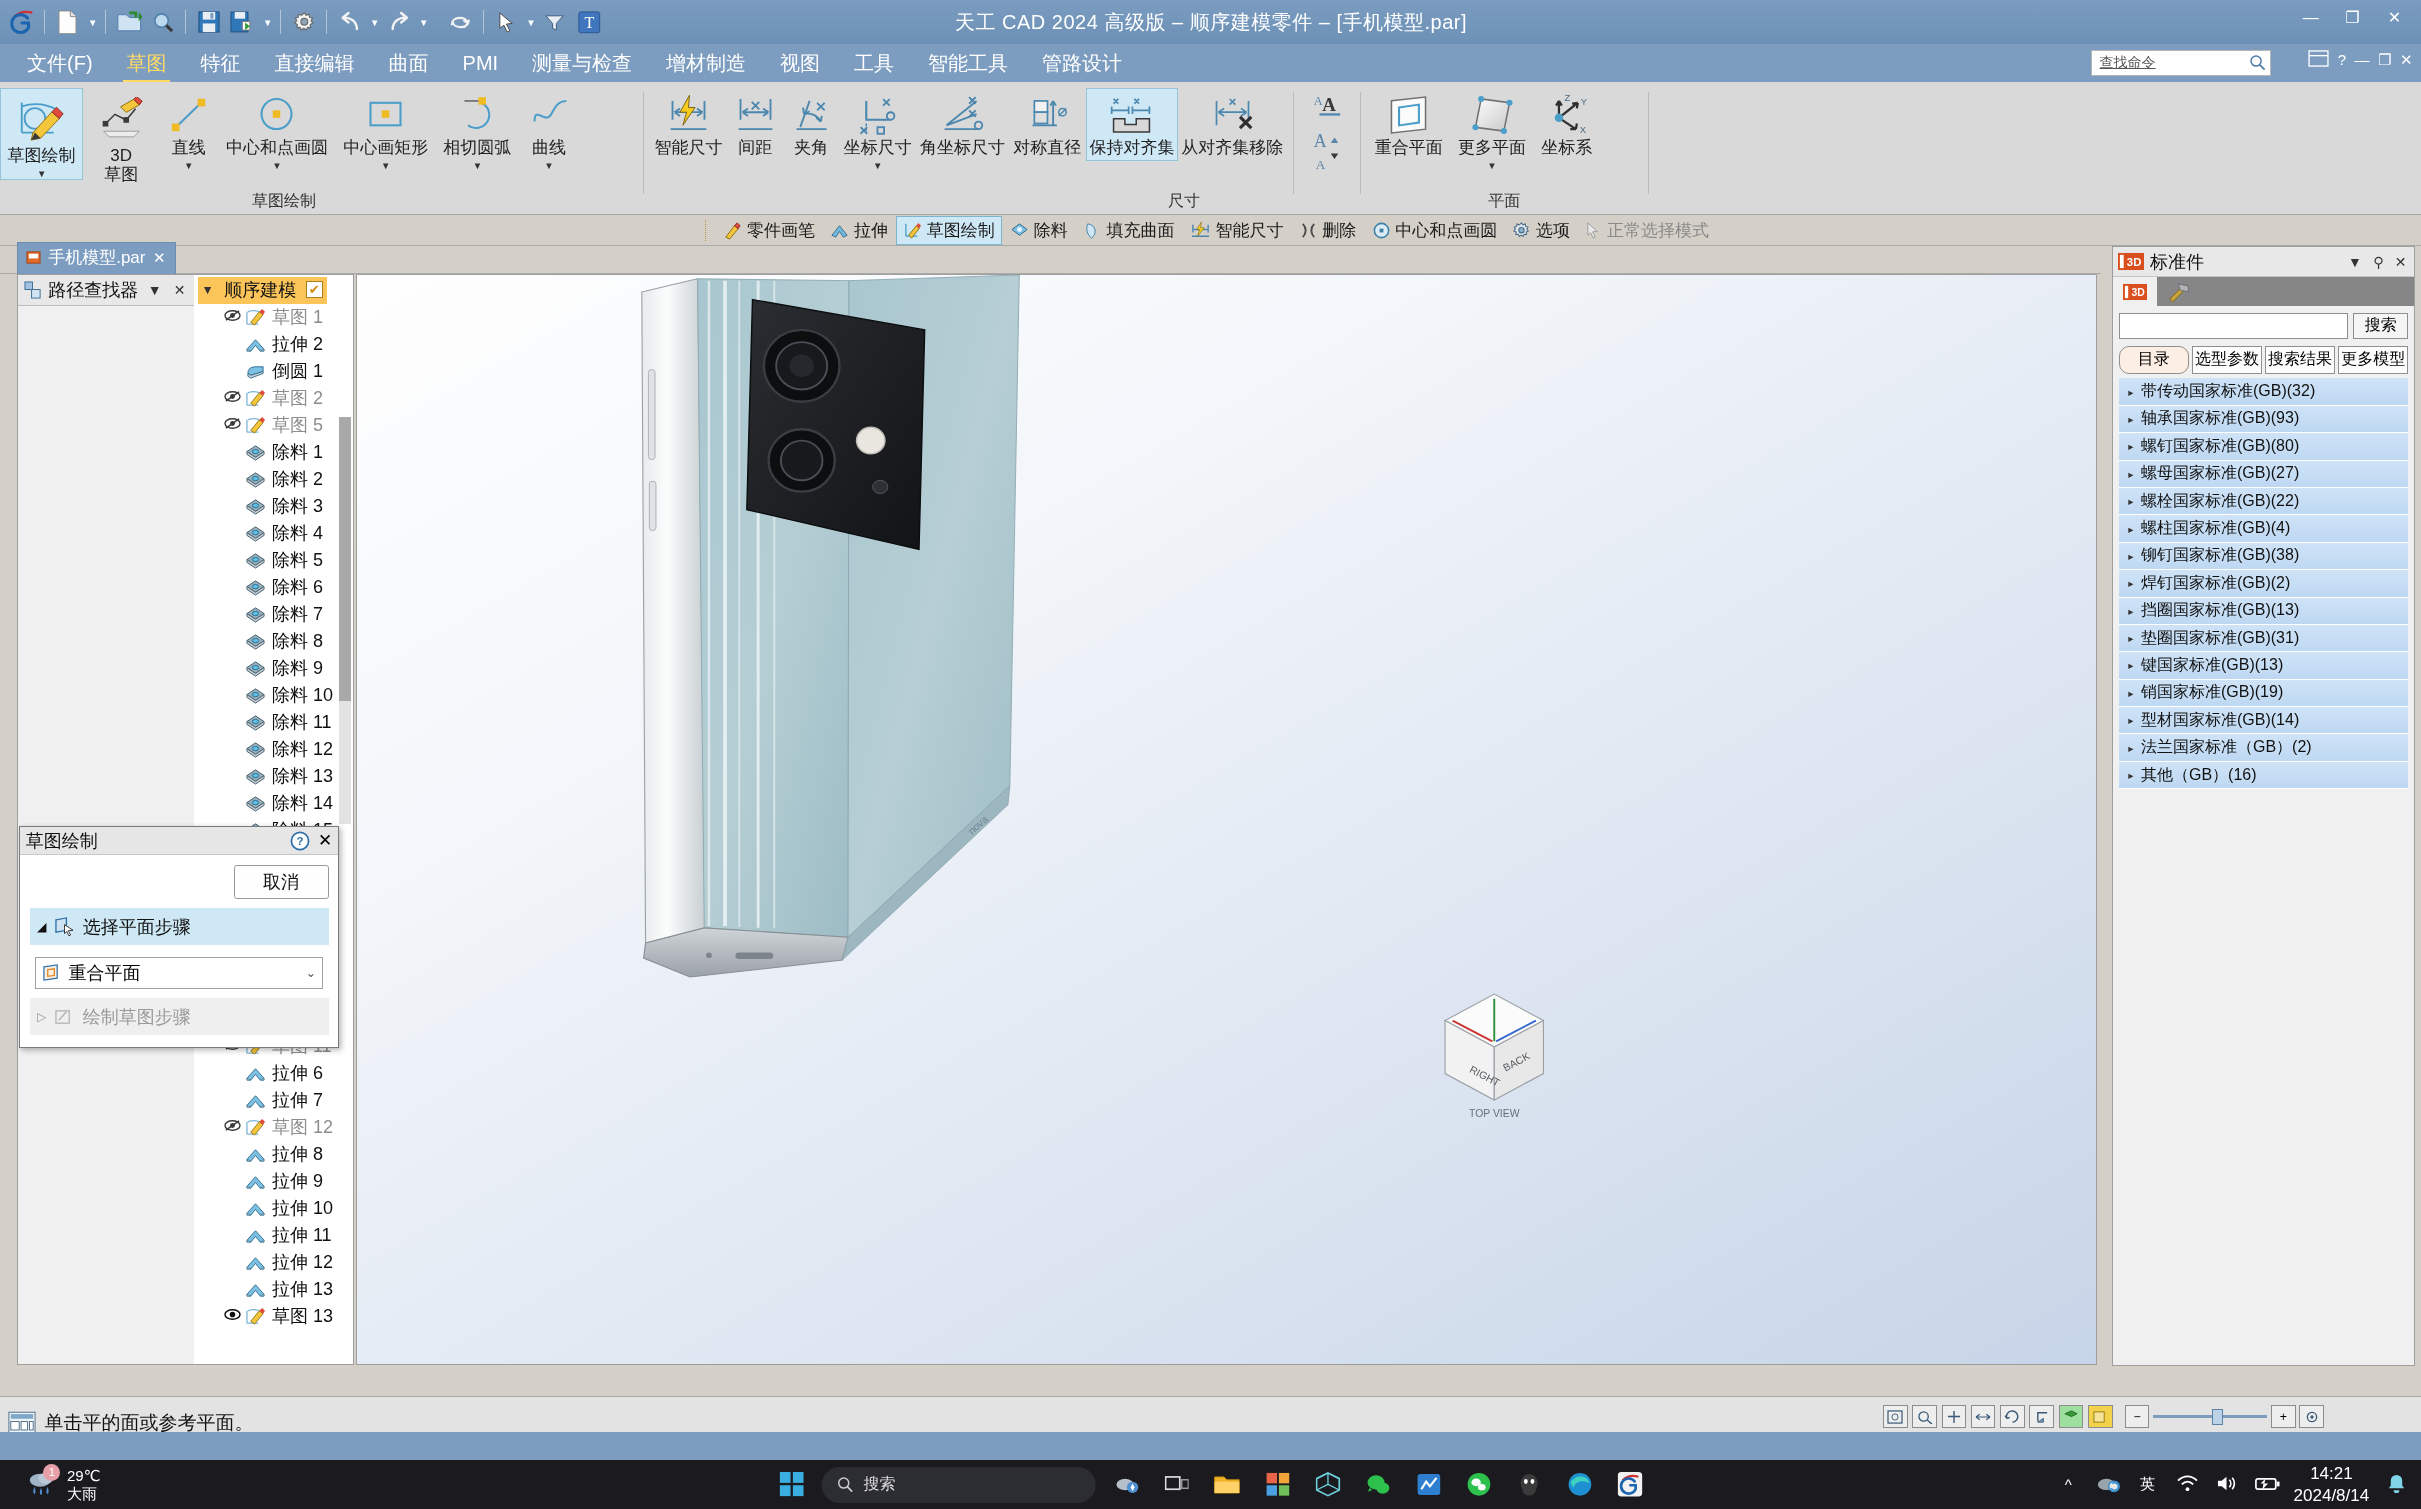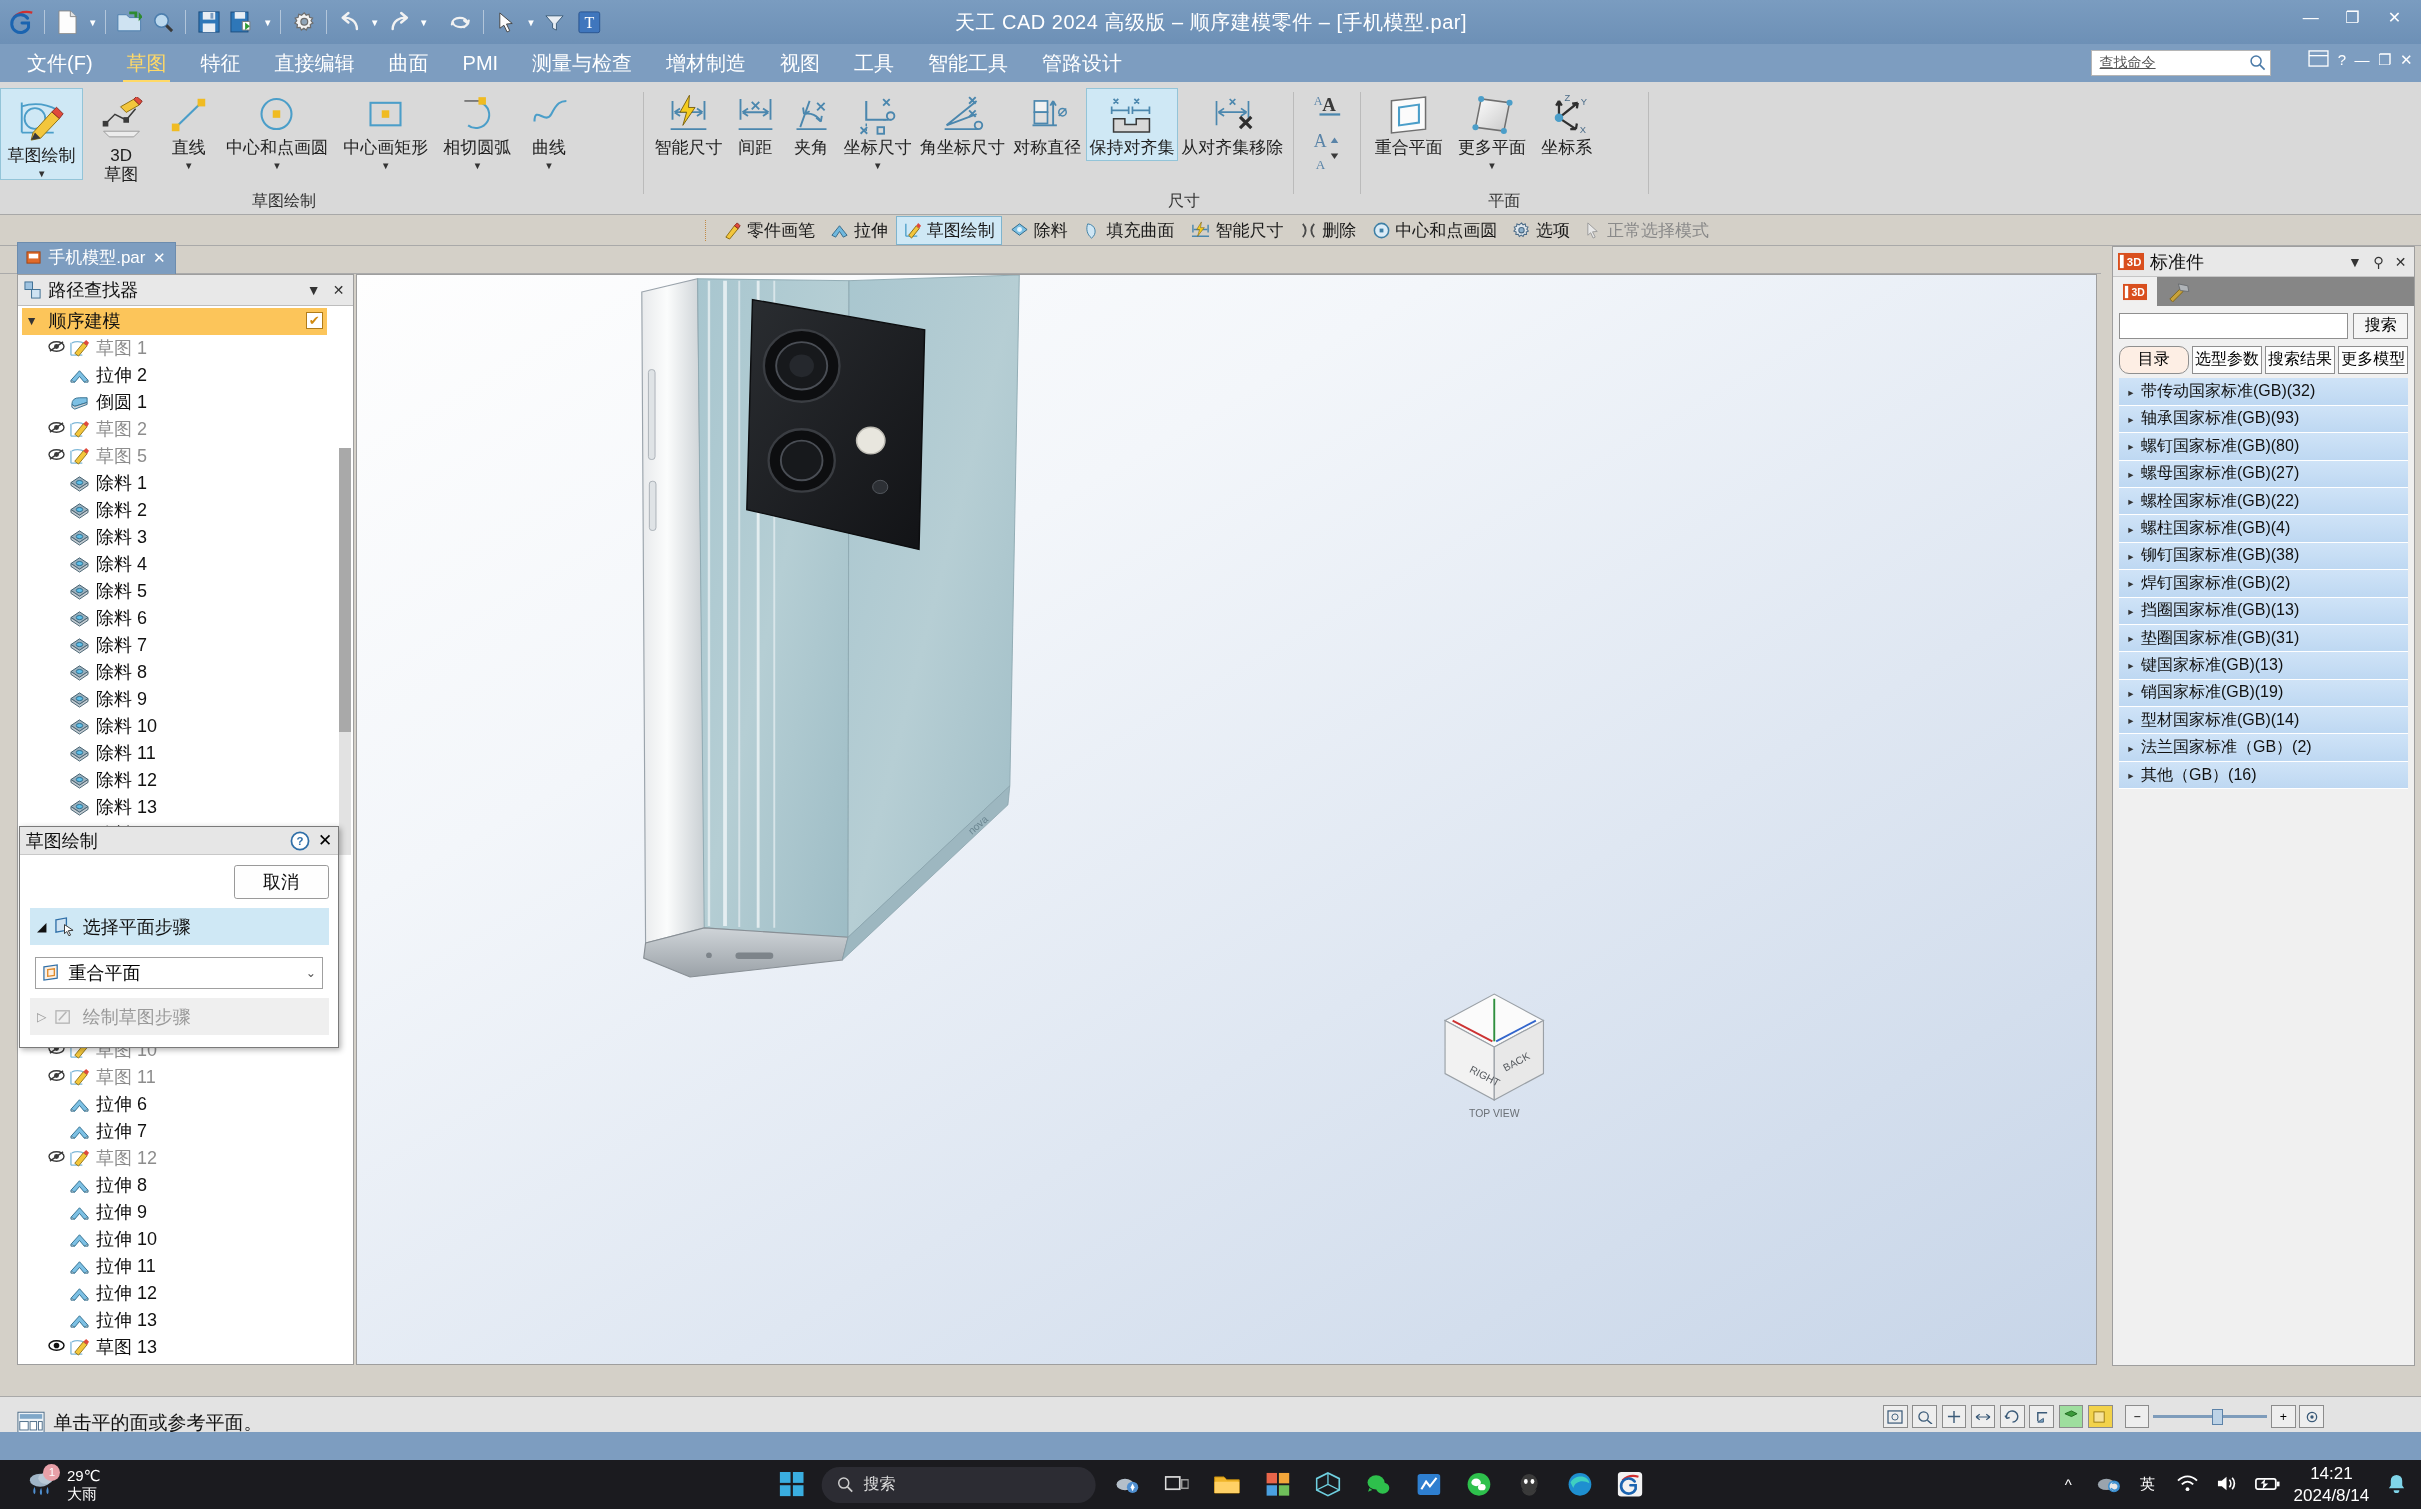--- a/index.html
+++ b/index.html
@@ -107,21 +107,21 @@
     background:#7d9dc0; color:#fff; font-size:17px; padding:3.8px 9.5px 4.7px 7.6px;
     display:flex; align-items:center; gap:7.6px; border:0.9px solid #6c8cae; border-bottom:none;
     cursor:pointer;
   }
   .doctab .x { font-size:15px; font-weight:bold; }
   .tabstrip-bg { position:absolute; left:0; top:0px; width:2101px; height:28px; background:#d4d0c8; border-bottom:0.9px solid #aaa;}
 
   
   .leftpanel {
     position:absolute; left:17px; top:28px; width:337px; height:1091px;
-    background:#f0f0f0; border:0.9px solid #9e9e9e; display:flex; flex-direction:column;
+    background:#f0f0f0; border:0.9px solid #9e9e9e; display:flex; flex-direction:row;
   }
   .lp-head {
     height:31px; background:#e8e8e8; border-bottom:0.9px solid #bdbdbd;
     display:flex; align-items:center; padding:0 5.7px; gap:6.6px;
   }
   .lp-title { font-size:18px; color:#111; flex:1; }
   .lp-ico { font-size:14px; color:#333; cursor:pointer; padding:0 2.8px;}
   .tree { flex:1; overflow:hidden; background:#ffffff; position:relative; padding-top:1.9px;}
   .trow { display:flex; align-items:center; height:27px; padding-left:7.6px; font-size:18px; color:#111; white-space:nowrap;}
   .trow.root { background:#fcc55a; margin:0 26.5px 0 3.8px; padding-left:3.8px; position:relative; }
@@ -192,21 +192,21 @@
   .rp-item {
     height:27.4px; display:flex; align-items:center; gap:7.6px; padding-left:9.5px;
     background:linear-gradient(180deg,#cfe3f7 0%,#bed8f2 100%);
     border-bottom:0.9px solid #ffffff; font-size:16px; color:#111; cursor:pointer;
   }
   .rp-arrow { font-size:10.4px; color:#333; }
 
   
   .promptbar {
     position:absolute; left:0; top:1396px; width:2422px; height:52px;
-    background:#e3e3e3; border-top:0.9px solid #a9a9a9; display:flex; align-items:center; gap:8.5px; padding-left:17px;
+    background:#e3e3e3; border-top:0.9px solid #a9a9a9; display:flex; align-items:center; gap:8.5px; padding-left:8px;
   }
   .promptbar .ptxt { font-size:19px; color:#111; }
   .statusicons {
     position:absolute; left:1883px; top:1405px; display:flex; align-items:center; gap:4.7px;
   }
   .sico {
     width:24.6px; height:23px; border:0.9px solid #8c8c8c; background:#eee;
     display:flex; align-items:center; justify-content:center; font-size:12.3px; cursor:pointer;
   }
   .zoomslider { display:flex; align-items:center; gap:3.8px; margin-left:7.6px;}

